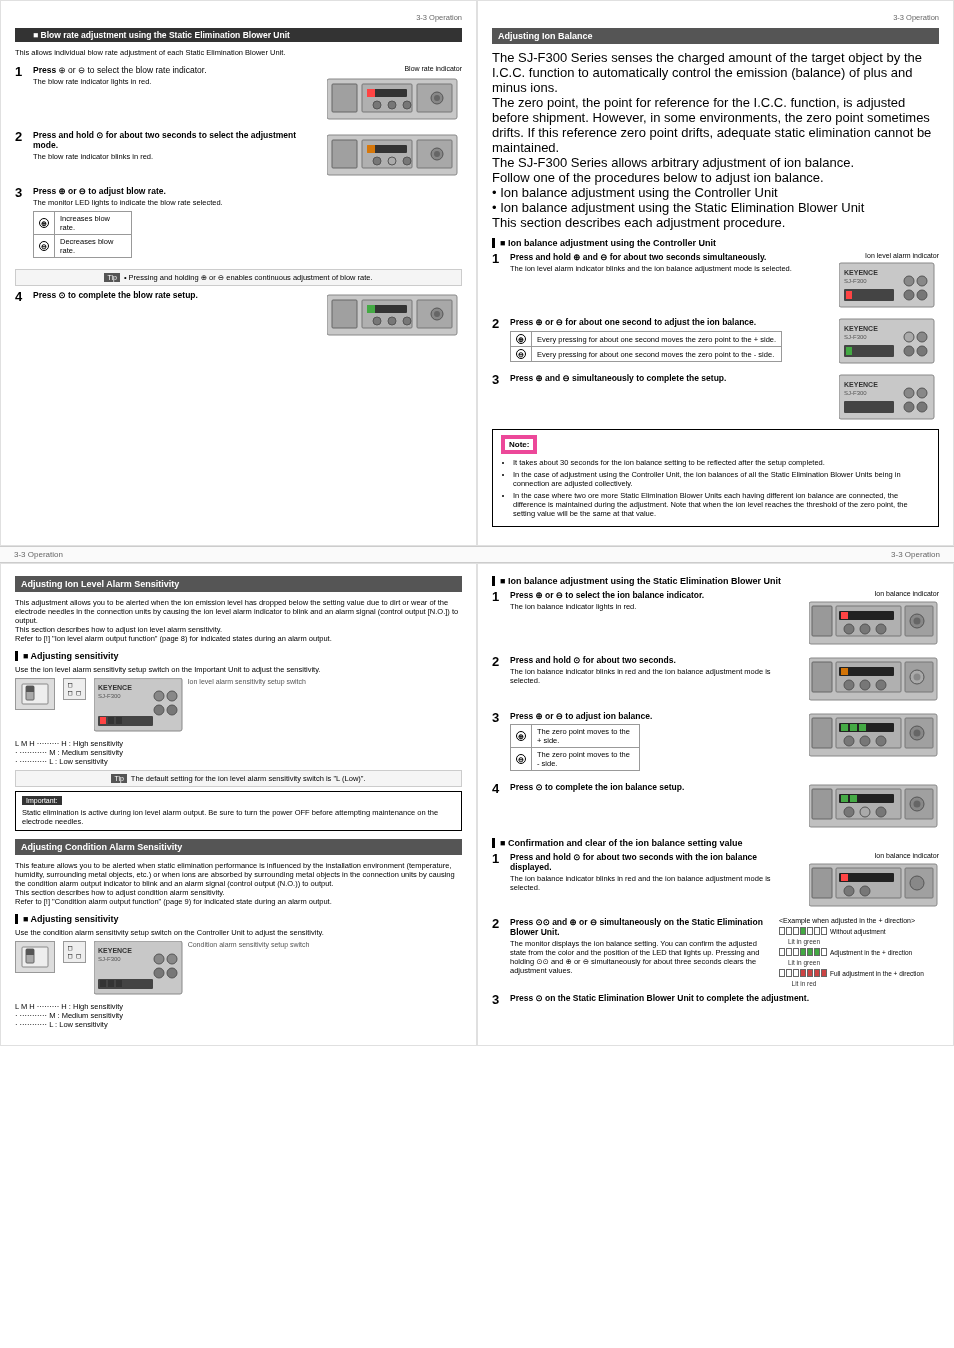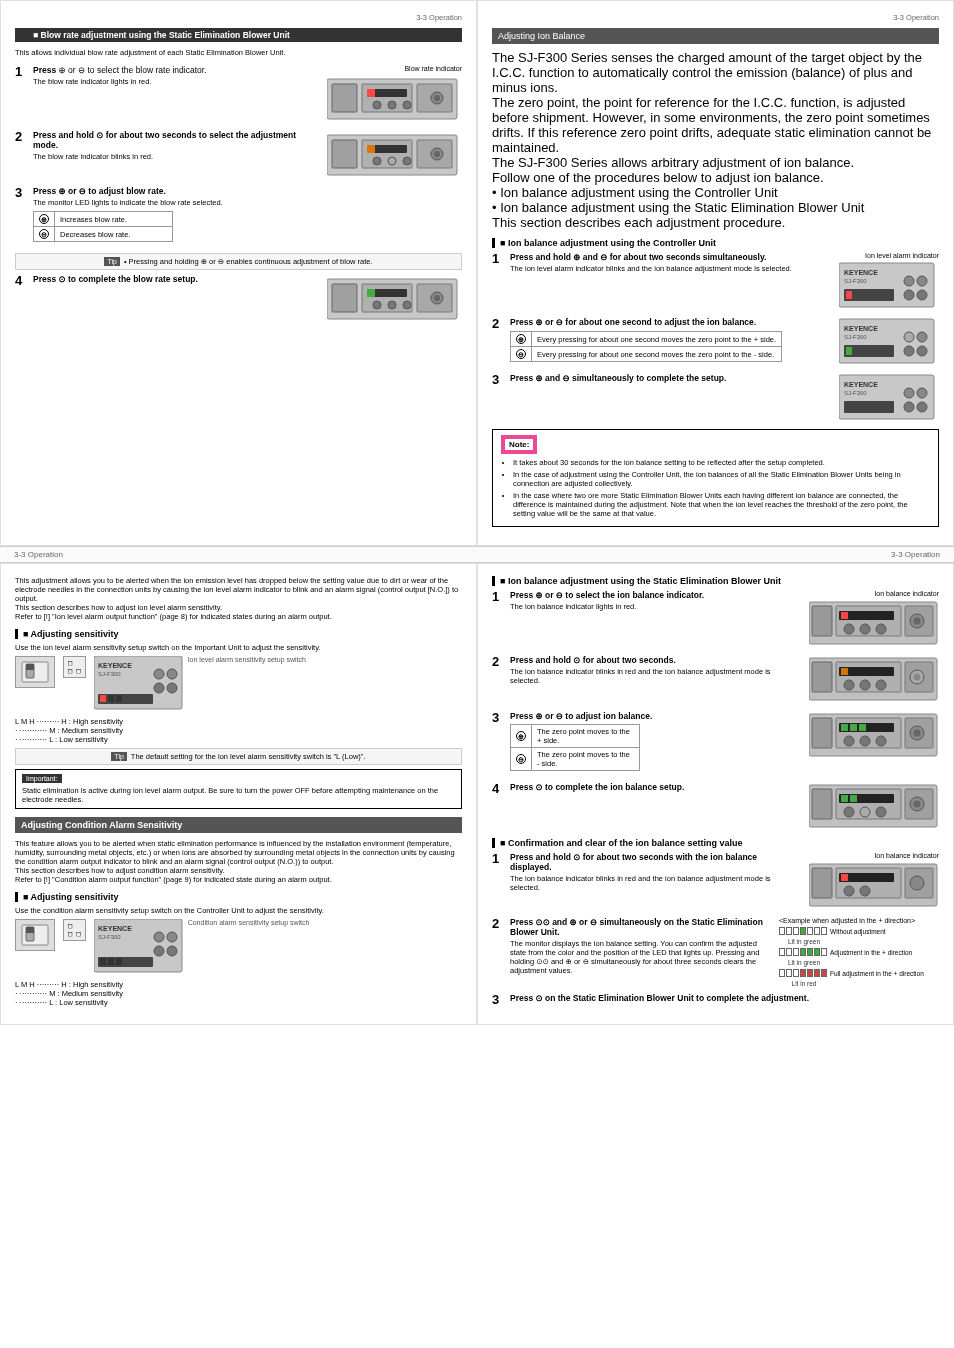--- a/index.html
+++ b/index.html
@@ -240,21 +240,21 @@
       </div>
     </div>
 
     <div class="step-with-image">
       <div class="step-left">
         <div style="display:flex; align-items:flex-start;">
           <span class="step-num">3</span>
           <div>
             <b>Press ⊕ or ⊖ to adjust blow rate.</b>
             <div style="margin-top:2px; font-size:7.5px;">The monitor LED lights to indicate the blow rate selected.</div>
-            <table class="table-small" style="margin-top:4px; width:140px;">
+            <table class="table-small" style="margin-top:4px; width:99px;">
               <tbody>
                   <tr>
                 <td style="width:20px; text-align:center;"><span class="btn-circle btn-plus">⊕</span></td>
                 <td>Increases blow rate.</td>
               </tr>
               <tr>
                 <td style="text-align:center;"><span class="btn-circle btn-minus">⊖</span></td>
                 <td>Decreases blow rate.</td>
               </tr>
             </tbody>
@@ -295,21 +295,21 @@
           <circle cx="65" cy="31" r="4" fill="#777" stroke="#555"></circle>
           <circle cx="80" cy="31" r="4" fill="#777" stroke="#555"></circle>
         </svg>
       </div>
     </div>
   </div>
 
   <div class="panel col-divider">
     <div class="panel-header">3-3  Operation</div>
 
-    <div style="background:#555; color:#fff; font-size:9px; font-weight:normal; padding:3px 6px; margin-bottom:6px;">
+    <div style="background:#555; color:#fff; font-size:9px; font-weight:bold; padding:3px 6px; margin-bottom:6px;">
       <span>Adjusting Ion Balance</span>
     </div>
 
     <div style="font-size:13px; margin-bottom:6px;">
       The SJ-F300 Series senses the charged amount of the target object by the I.C.C. function to automatically control the emission (balance) of plus and minus ions.<br>
       The zero point, the point for reference for the I.C.C. function, is adjusted before shipment. However, in some environments, the zero point sometimes drifts. If this reference zero point drifts, adequate static elimination cannot be maintained.<br>
       The SJ-F300 Series allows arbitrary adjustment of ion balance.<br>
       Follow one of the procedures below to adjust ion balance.<br>
       • Ion balance adjustment using the Controller Unit<br>
       • Ion balance adjustment using the Static Elimination Blower Unit<br>
@@ -413,20 +413,21 @@
     </div>
   </div>
 
   <div style="grid-column:1/-1; display:flex; justify-content:space-between; padding:3px 14px; border-top:1px solid #ccc; border-bottom:1px solid #ccc; background:#fafafa;">
     <span style="font-size:8px; color:#666;">3-3  Operation</span>
     <span style="font-size:8px; color:#666;">3-3  Operation</span>
   </div>
 
   <div class="panel">
 
+    <div style="background:#555; color:#fff; font-size:9px; font-weight:bold; padding:3px 6px; margin-bottom:6px;">Adjusting Ion Level Alarm Sensitivity</div>
 
     <div style="font-size:7.5px; margin-bottom:6px;">
       This adjustment allows you to be alerted when the ion emission level has dropped below the setting value due to dirt or wear of the electrode needles in the connection units by causing the ion level alarm indicator to blink and an alarm signal (control output [N.O.]) to output.<br>
       This section describes how to adjust ion level alarm sensitivity.<br>
       Refer to [!] "Ion level alarm output function" (page 8) for indicated states during an alarm output.
     </div>
 
     <div class="section-title-inline">■ Adjusting sensitivity</div>
     <div style="font-size:7.5px; margin-bottom:4px;">Use the ion level alarm sensitivity setup switch on the Important Unit to adjust the sensitivity.</div>
 

